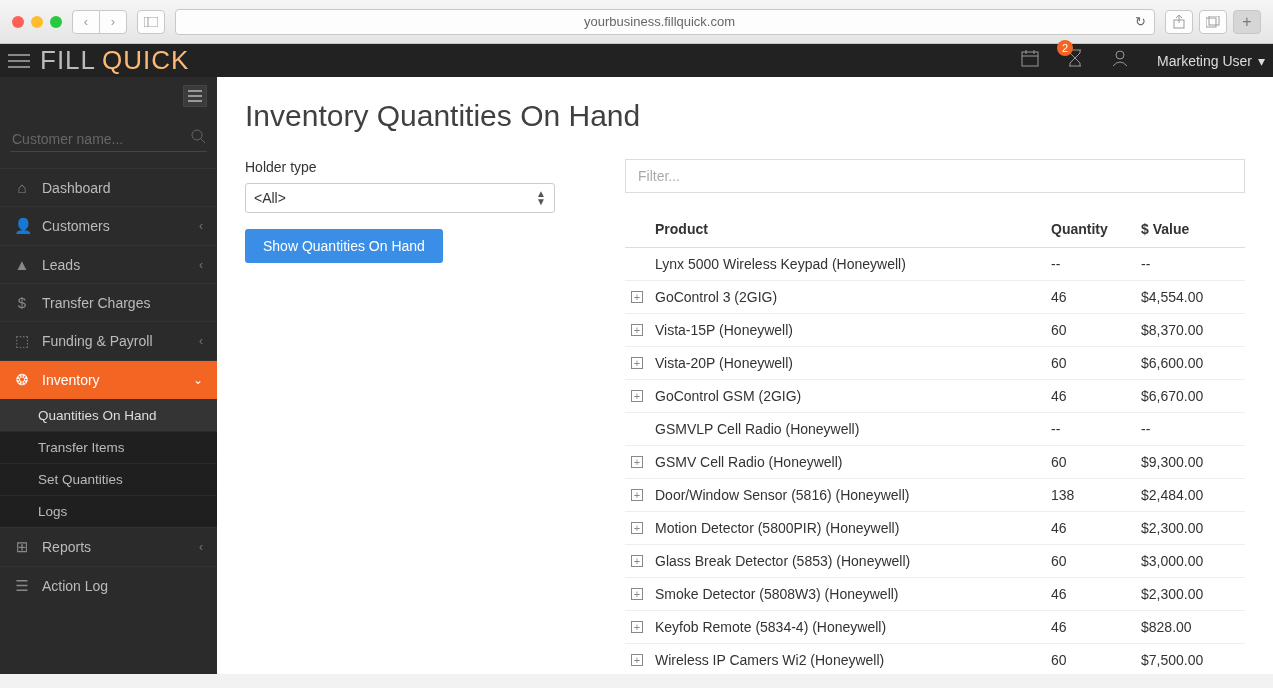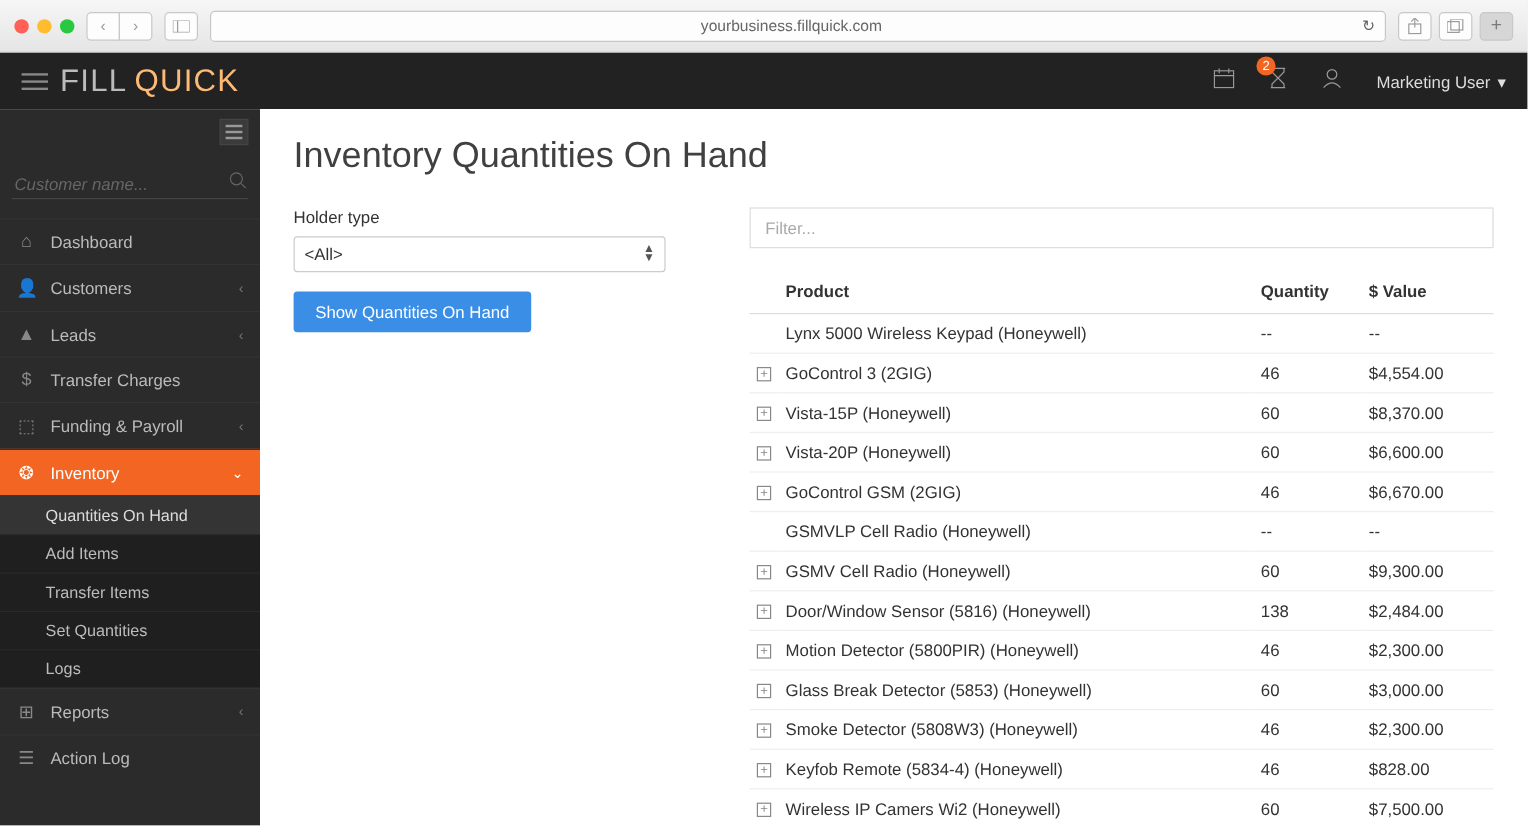--- a/index.html
+++ b/index.html
@@ -12,38 +12,38 @@
   .dot.red{background:#ff5f57}.dot.yel{background:#ffbd2e}.dot.grn{background:#28c840}
   .chrome-btn { width:28px; height:24px; border:1px solid #c8c8c8; border-radius:4px; background:#fdfdfd; display:flex; align-items:center; justify-content:center; color:#9b9b9b; font-size:13px; }
   .chrome-btn.pair-l{border-top-right-radius:0;border-bottom-right-radius:0;}
   .chrome-btn.pair-r{border-top-left-radius:0;border-bottom-left-radius:0;margin-left:-1px;}
   .url-bar { flex:1; height:26px; border:1px solid #c8c8c8; border-radius:4px; background:#fdfdfd; display:flex; align-items:center; padding:0 8px; color:#666; font-size:13px; }
   .url-bar span.url { flex:1; text-align:center; }
   .chrome-right { display:flex; gap:6px; }
   .tab-plus { width:28px; height:24px; background:#d6d6d6; border:1px solid #c8c8c8; border-radius:4px; display:flex;align-items:center;justify-content:center;color:#7a7a7a;font-size:16px;}
 
   
-  .app-header { height:47px; background:#222; display:flex; align-items:center; color:#ddd; padding:0 18px; justify-content:space-between; }
+  .app-header { height:33px; background:#222; display:flex; align-items:center; color:#ddd; padding:0 8px; justify-content:space-between; }
   .brand { display:flex; align-items:center; gap:6px; font-size:26px; font-weight:300; letter-spacing:1px; }
   .brand .burger { display:flex; flex-direction:column; gap:4px; margin-right:4px; }
   .brand .burger span{display:block;width:22px;height:2px;background:#888;}
   .brand .fill{color:#bbb}.brand .quick{color:#fdba74}
   .header-right{ display:flex; align-items:center; gap:28px; }
   .hicon{ color:#999; font-size:18px; position:relative; }
   .badge{ position:absolute; top:-8px; left:-10px; background:#f26522; color:#fff; border-radius:50%; width:16px;height:16px;font-size:11px;display:flex;align-items:center;justify-content:center;}
   .user-menu{ color:#ddd; font-size:14px; cursor:pointer; display:flex;align-items:center;gap:6px;}
 
   
   .layout { display:flex; height:calc(688px - 44px - 47px); }
   .sidebar { width:217px; background:#2b2b2b; color:#bbb; font-size:14px; display:flex; flex-direction:column; }
   .side-top { display:flex; justify-content:flex-end; padding:8px 10px; }
   .side-toggle { width:24px;height:22px;background:#3b3b3b;border:1px solid #444;display:flex;flex-direction:column;gap:3px;align-items:center;justify-content:center;}
   .side-toggle span{display:block;width:14px;height:2px;background:#999;}
   .searchbox { margin:12px 10px 10px; position:relative; }
-  .searchbox input{ width:100%; background:transparent; border:none; border-bottom:1px solid #444; color:#fde047; font-size:14px; padding:4px 20px 4px 2px; outline:none;font-style:italic;}
+  .searchbox input{ width:100%; background:transparent; border:none; border-bottom:1px solid #444; color:#fde047; font-size:14px; padding:4px 20px 4px 2px; outline:none;}
   .searchbox input::placeholder{color:#666;}
   .searchbox .mag{ position:absolute; right:2px; top:2px; color:#666; font-size:14px;}
   .nav { list-style:none; margin-top:6px; }
   .nav li { display:flex; align-items:center; padding:10px 14px; gap:12px; cursor:pointer; border-top:1px solid #333; }
   .nav li:first-child{border-top:1px solid #333;}
   .nav li .label{flex:1}
   .nav li .chev{color:#777;font-size:12px}
   .nav li .nicon{width:16px;text-align:center;color:#888;font-size:15px}
   .nav li.active{ background:#f26522; color:#fff; }
   .nav li.active .nicon,.nav li.active .chev{color:#fff}
@@ -192,21 +192,20 @@
           <span class="label">Funding &amp; Payroll</span>
           <span class="chev">‹</span>
         </li>
         <li class="active">
           <span class="nicon">❂</span>
           <span class="label">Inventory</span>
           <span class="chev">⌄</span>
         </li>
         <ul class="subnav">
           <li class="sel">Quantities On Hand</li>
-          <li>Add Items</li>
           <li>Transfer Items</li>
           <li>Set Quantities</li>
           <li>Logs</li>
         </ul>
         <li>
           <span class="nicon">⊞</span>
           <span class="label">Reports</span>
           <span class="chev">‹</span>
         </li>
         <li>

